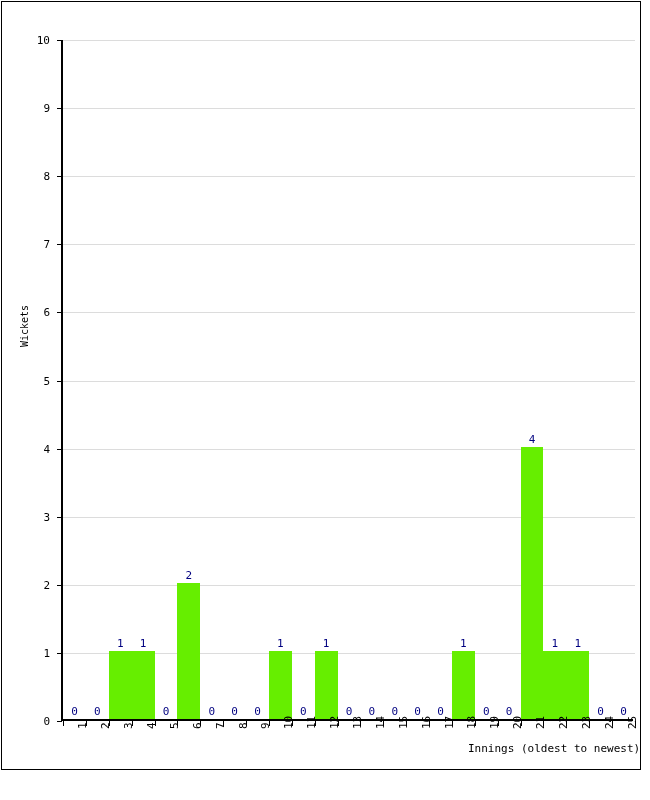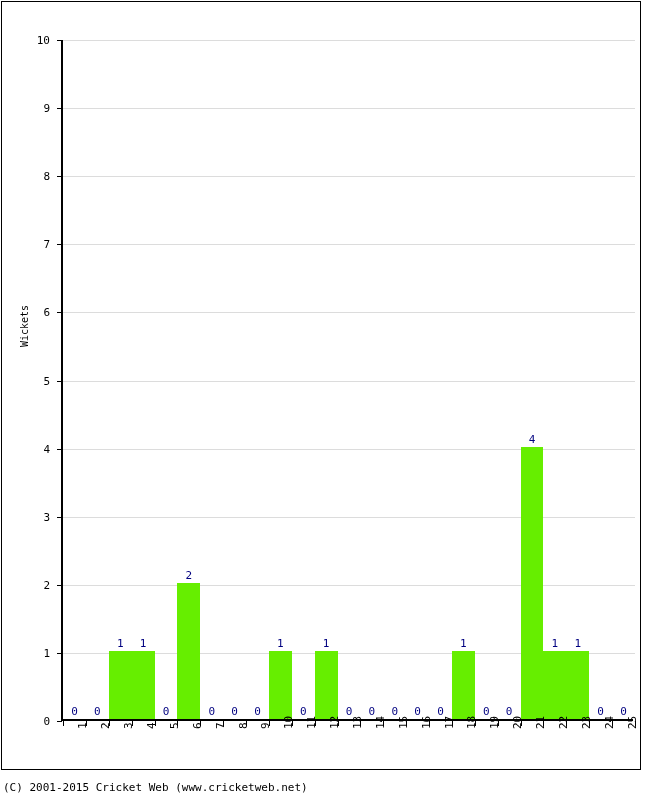--- a/index.html
+++ b/index.html
@@ -293,16 +293,16 @@
         <div class="xtick-label" style="left: 464.4px; top: 727px;">18</div>
         <div class="xtick-label" style="left: 487.28px; top: 727px;">19</div>
         <div class="xtick-label" style="left: 510.16px; top: 727px;">20</div>
         <div class="xtick-label" style="left: 533.04px; top: 727px;">21</div>
         <div class="xtick-label" style="left: 555.92px; top: 727px;">22</div>
         <div class="xtick-label" style="left: 578.8px; top: 727px;">23</div>
         <div class="xtick-label" style="left: 601.68px; top: 727px;">24</div>
         <div class="xtick-label" style="left: 624.56px; top: 727px;">25</div>
       </div>
 
+    <div id="x-axis-title">Innings (oldest to newest)</div>
   </div>
 
-  <div id="footer-copyright">(C) 2001-2015 Cricket Web (www.cricketweb.net)</div>
 </div>
 
 </body></html>

